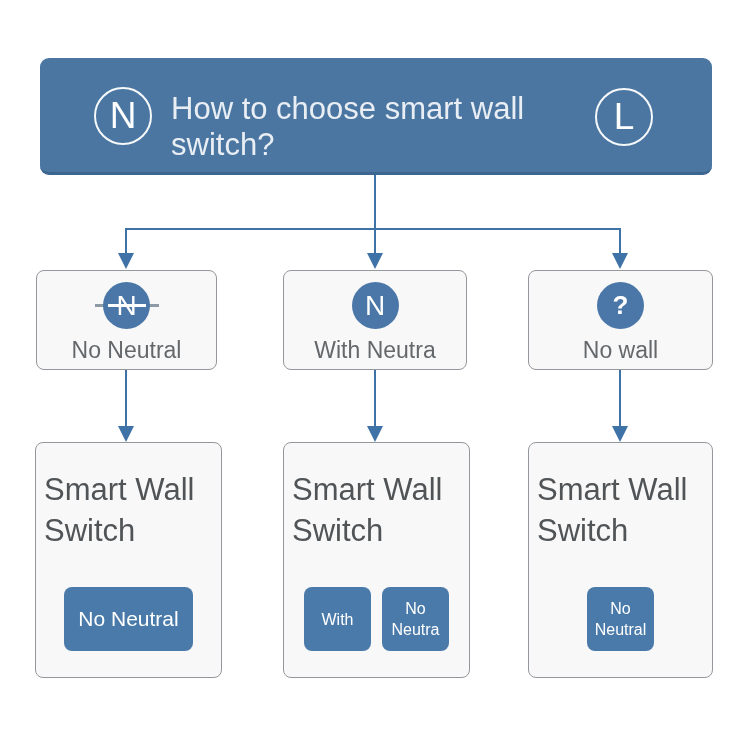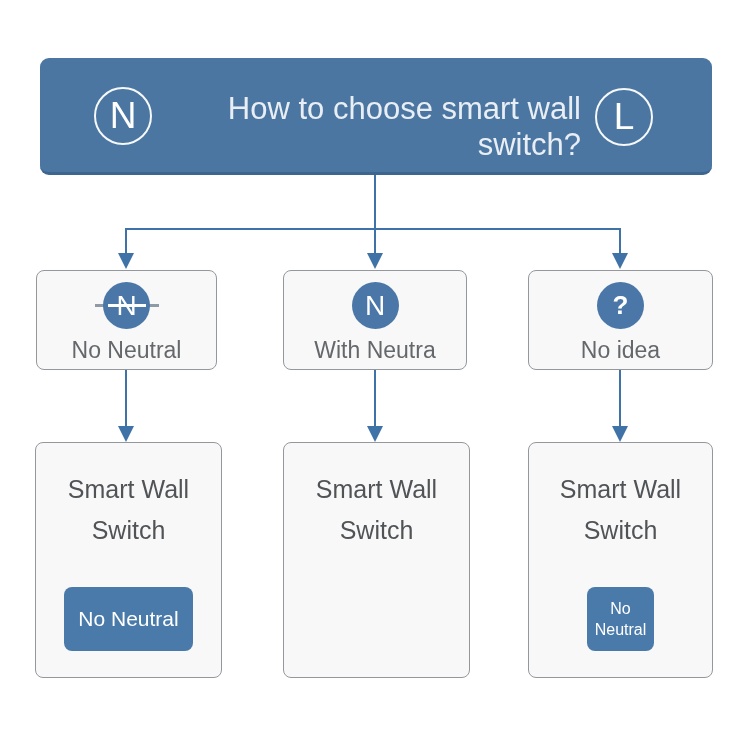--- a/index.html
+++ b/index.html
@@ -15,21 +15,21 @@
   }
   .badge{
     position:absolute;width:58px;height:58px;border:2.5px solid rgba(255,255,255,.95);
     border-radius:50%;display:flex;align-items:center;justify-content:center;
     color:#fff;font-size:37px;font-weight:400;box-sizing:border-box;
   }
   .badge-n{left:54px;top:29px;}
   .badge-l{left:555px;top:30px;}
   .header-title{
     position:absolute;left:0;right:0;top:33px;margin:0 auto;max-width:410px;
-    text-align:right;color:#E9EEF4;font-size:31px;line-height:36px;font-weight:400;
+    text-align:left;color:#E9EEF4;font-size:31px;line-height:36px;font-weight:400;
   }
   
   .cline{position:absolute;background:#3F72A6;}
   .arrowhead{
     position:absolute;width:0;height:0;
     border-left:8px solid transparent;border-right:8px solid transparent;
     border-top:16px solid #3F72A6;
   }
   
   .card{
@@ -50,21 +50,21 @@
     position:absolute;left:8.5px;top:0;width:47px;height:47px;border-radius:50%;
     background:#4A77A7;color:#fff;display:flex;align-items:center;justify-content:center;
     font-size:28px;font-weight:400;z-index:1;
   }
   .icon-circle.q{font-weight:700;font-size:26px;}
   .strike-outer{position:absolute;left:0;right:0;top:22px;height:3px;background:#8E9AA6;z-index:0;}
   .strike-inner{position:absolute;left:13px;right:13px;top:22px;height:3px;background:#ffffff;z-index:2;}
   .option-label{margin-top:8px;color:#65686B;font-size:23px;}
   
   .result-title{
-    margin:26px 8px 0;text-align:center;color:#515456;font-size:25px;line-height:41px;font-weight:400;
+    margin:26px 8px 0;text-align:left;color:#515456;font-size:31px;line-height:41px;font-weight:400;
   }
   .chip-row{
     position:absolute;left:0;right:0;top:144px;display:flex;justify-content:center;gap:11px;
   }
   .chip{
     background:#4A7AA9;border-radius:8px;height:64px;color:#fff;
     display:flex;align-items:center;justify-content:center;text-align:center;box-sizing:border-box;
   }
   .chip-wide{width:129px;font-size:21px;}
   .chip-sm{width:67px;font-size:16px;line-height:21px;padding:0 2px;}
@@ -112,32 +112,36 @@
     <div class="icon-wrap">
       <div class="icon-circle">N</div>
     </div>
     <div class="option-label">With Neutra</div>
   </div>
 
   <div class="card option-card opt3">
     <div class="icon-wrap">
       <div class="icon-circle q">?</div>
     </div>
-    <div class="option-label">No idea</div>
+    <div class="option-label">No wall</div>
   </div>
 
   <div class="card result-card res1">
     <div class="result-title">Smart Wall Switch</div>
     <div class="chip-row">
       <div class="chip chip-wide">No Neutral</div>
     </div>
   </div>
 
   <div class="card result-card res2">
     <div class="result-title">Smart Wall Switch</div>
+    <div class="chip-row">
+      <div class="chip chip-sm">With</div>
+      <div class="chip chip-sm">No Neutra</div>
+    </div>
   </div>
 
   <div class="card result-card res3">
     <div class="result-title">Smart Wall Switch</div>
     <div class="chip-row">
       <div class="chip chip-sm">No Neutral</div>
     </div>
   </div>
 
 </div>

